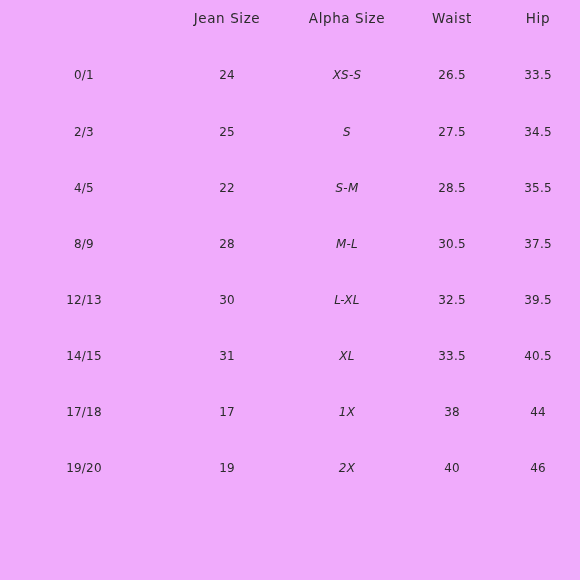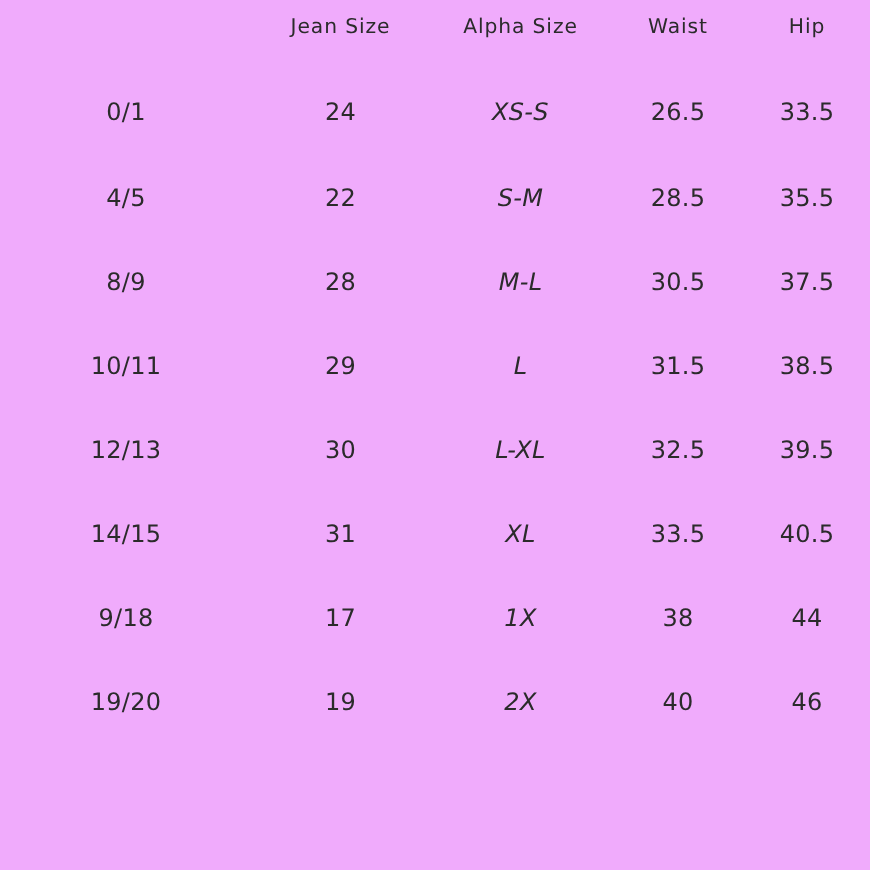--- a/index.html
+++ b/index.html
@@ -42,21 +42,21 @@
   table.chart-table th,
   table.chart-table td {
     border: 0;
     padding: 0;
     margin: 0;
     height: 56px;
     line-height: 56px;
     text-align: center;
     vertical-align: middle;
     font-weight: normal;
-    font-size: 16px;
+    font-size: 12px;
     letter-spacing: 0.2px;
     color: #2b2b2b;
     white-space: nowrap;
   }
 
   table.chart-table thead th {
     font-size: 13.5px;
     letter-spacing: 0.6px;
     height: 56px;
     line-height: 56px;
@@ -98,56 +98,56 @@
     </thead>
     <tbody id="chart-body">
         <tr>
           <td class="cell-size">0/1</td>
           <td class="cell-jean">24</td>
           <td class="cell-alpha">XS-S</td>
           <td class="cell-waist">26.5</td>
           <td class="cell-hip">33.5</td>
         </tr>
         <tr>
+          <td class="cell-size">2/3</td>
+          <td class="cell-jean">25</td>
+          <td class="cell-alpha">S</td>
+          <td class="cell-waist">27.5</td>
+          <td class="cell-hip">34.5</td>
+        </tr>
+        <tr>
           <td class="cell-size">4/5</td>
           <td class="cell-jean">22</td>
           <td class="cell-alpha">S-M</td>
           <td class="cell-waist">28.5</td>
           <td class="cell-hip">35.5</td>
         </tr>
         <tr>
           <td class="cell-size">8/9</td>
           <td class="cell-jean">28</td>
           <td class="cell-alpha">M-L</td>
           <td class="cell-waist">30.5</td>
           <td class="cell-hip">37.5</td>
-        </tr>
-        <tr>
-          <td class="cell-size">10/11</td>
-          <td class="cell-jean">29</td>
-          <td class="cell-alpha">L</td>
-          <td class="cell-waist">31.5</td>
-          <td class="cell-hip">38.5</td>
         </tr>
         <tr>
           <td class="cell-size">12/13</td>
           <td class="cell-jean">30</td>
           <td class="cell-alpha">L-XL</td>
           <td class="cell-waist">32.5</td>
           <td class="cell-hip">39.5</td>
         </tr>
         <tr>
           <td class="cell-size">14/15</td>
           <td class="cell-jean">31</td>
           <td class="cell-alpha">XL</td>
           <td class="cell-waist">33.5</td>
           <td class="cell-hip">40.5</td>
         </tr>
         <tr>
-          <td class="cell-size">9/18</td>
+          <td class="cell-size">17/18</td>
           <td class="cell-jean">17</td>
           <td class="cell-alpha">1X</td>
           <td class="cell-waist">38</td>
           <td class="cell-hip">44</td>
         </tr>
         <tr>
           <td class="cell-size">19/20</td>
           <td class="cell-jean">19</td>
           <td class="cell-alpha">2X</td>
           <td class="cell-waist">40</td>

